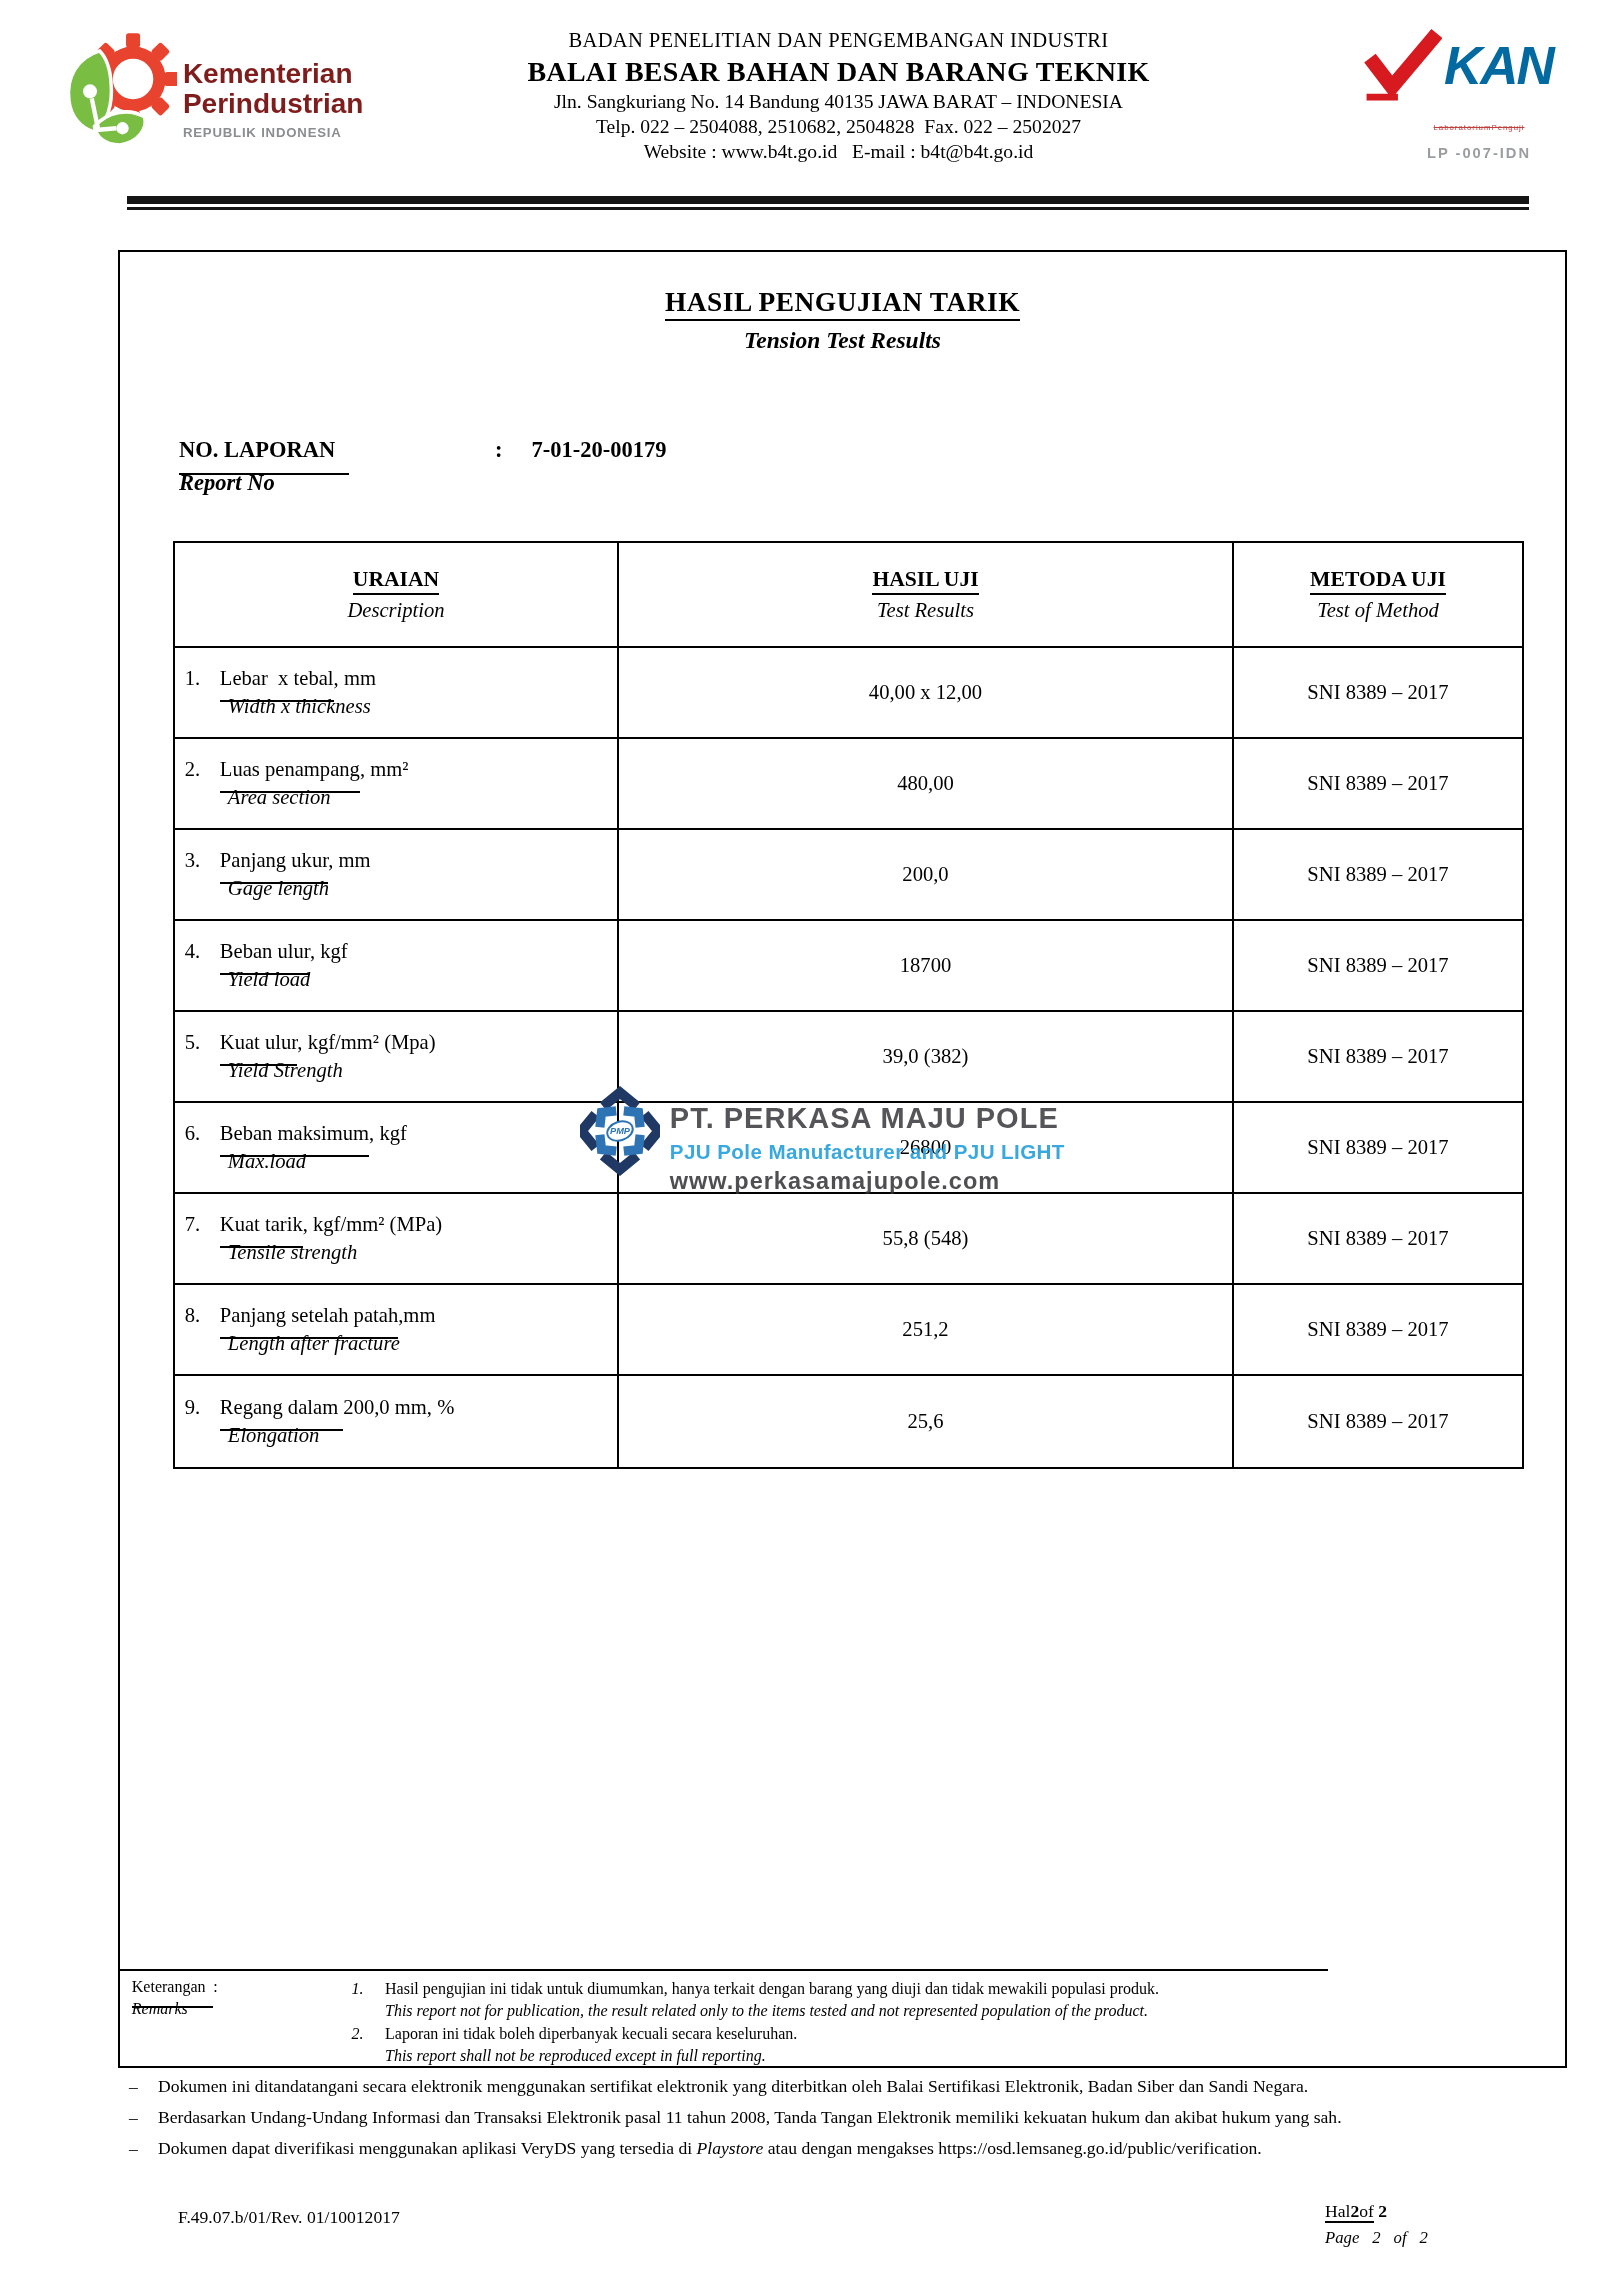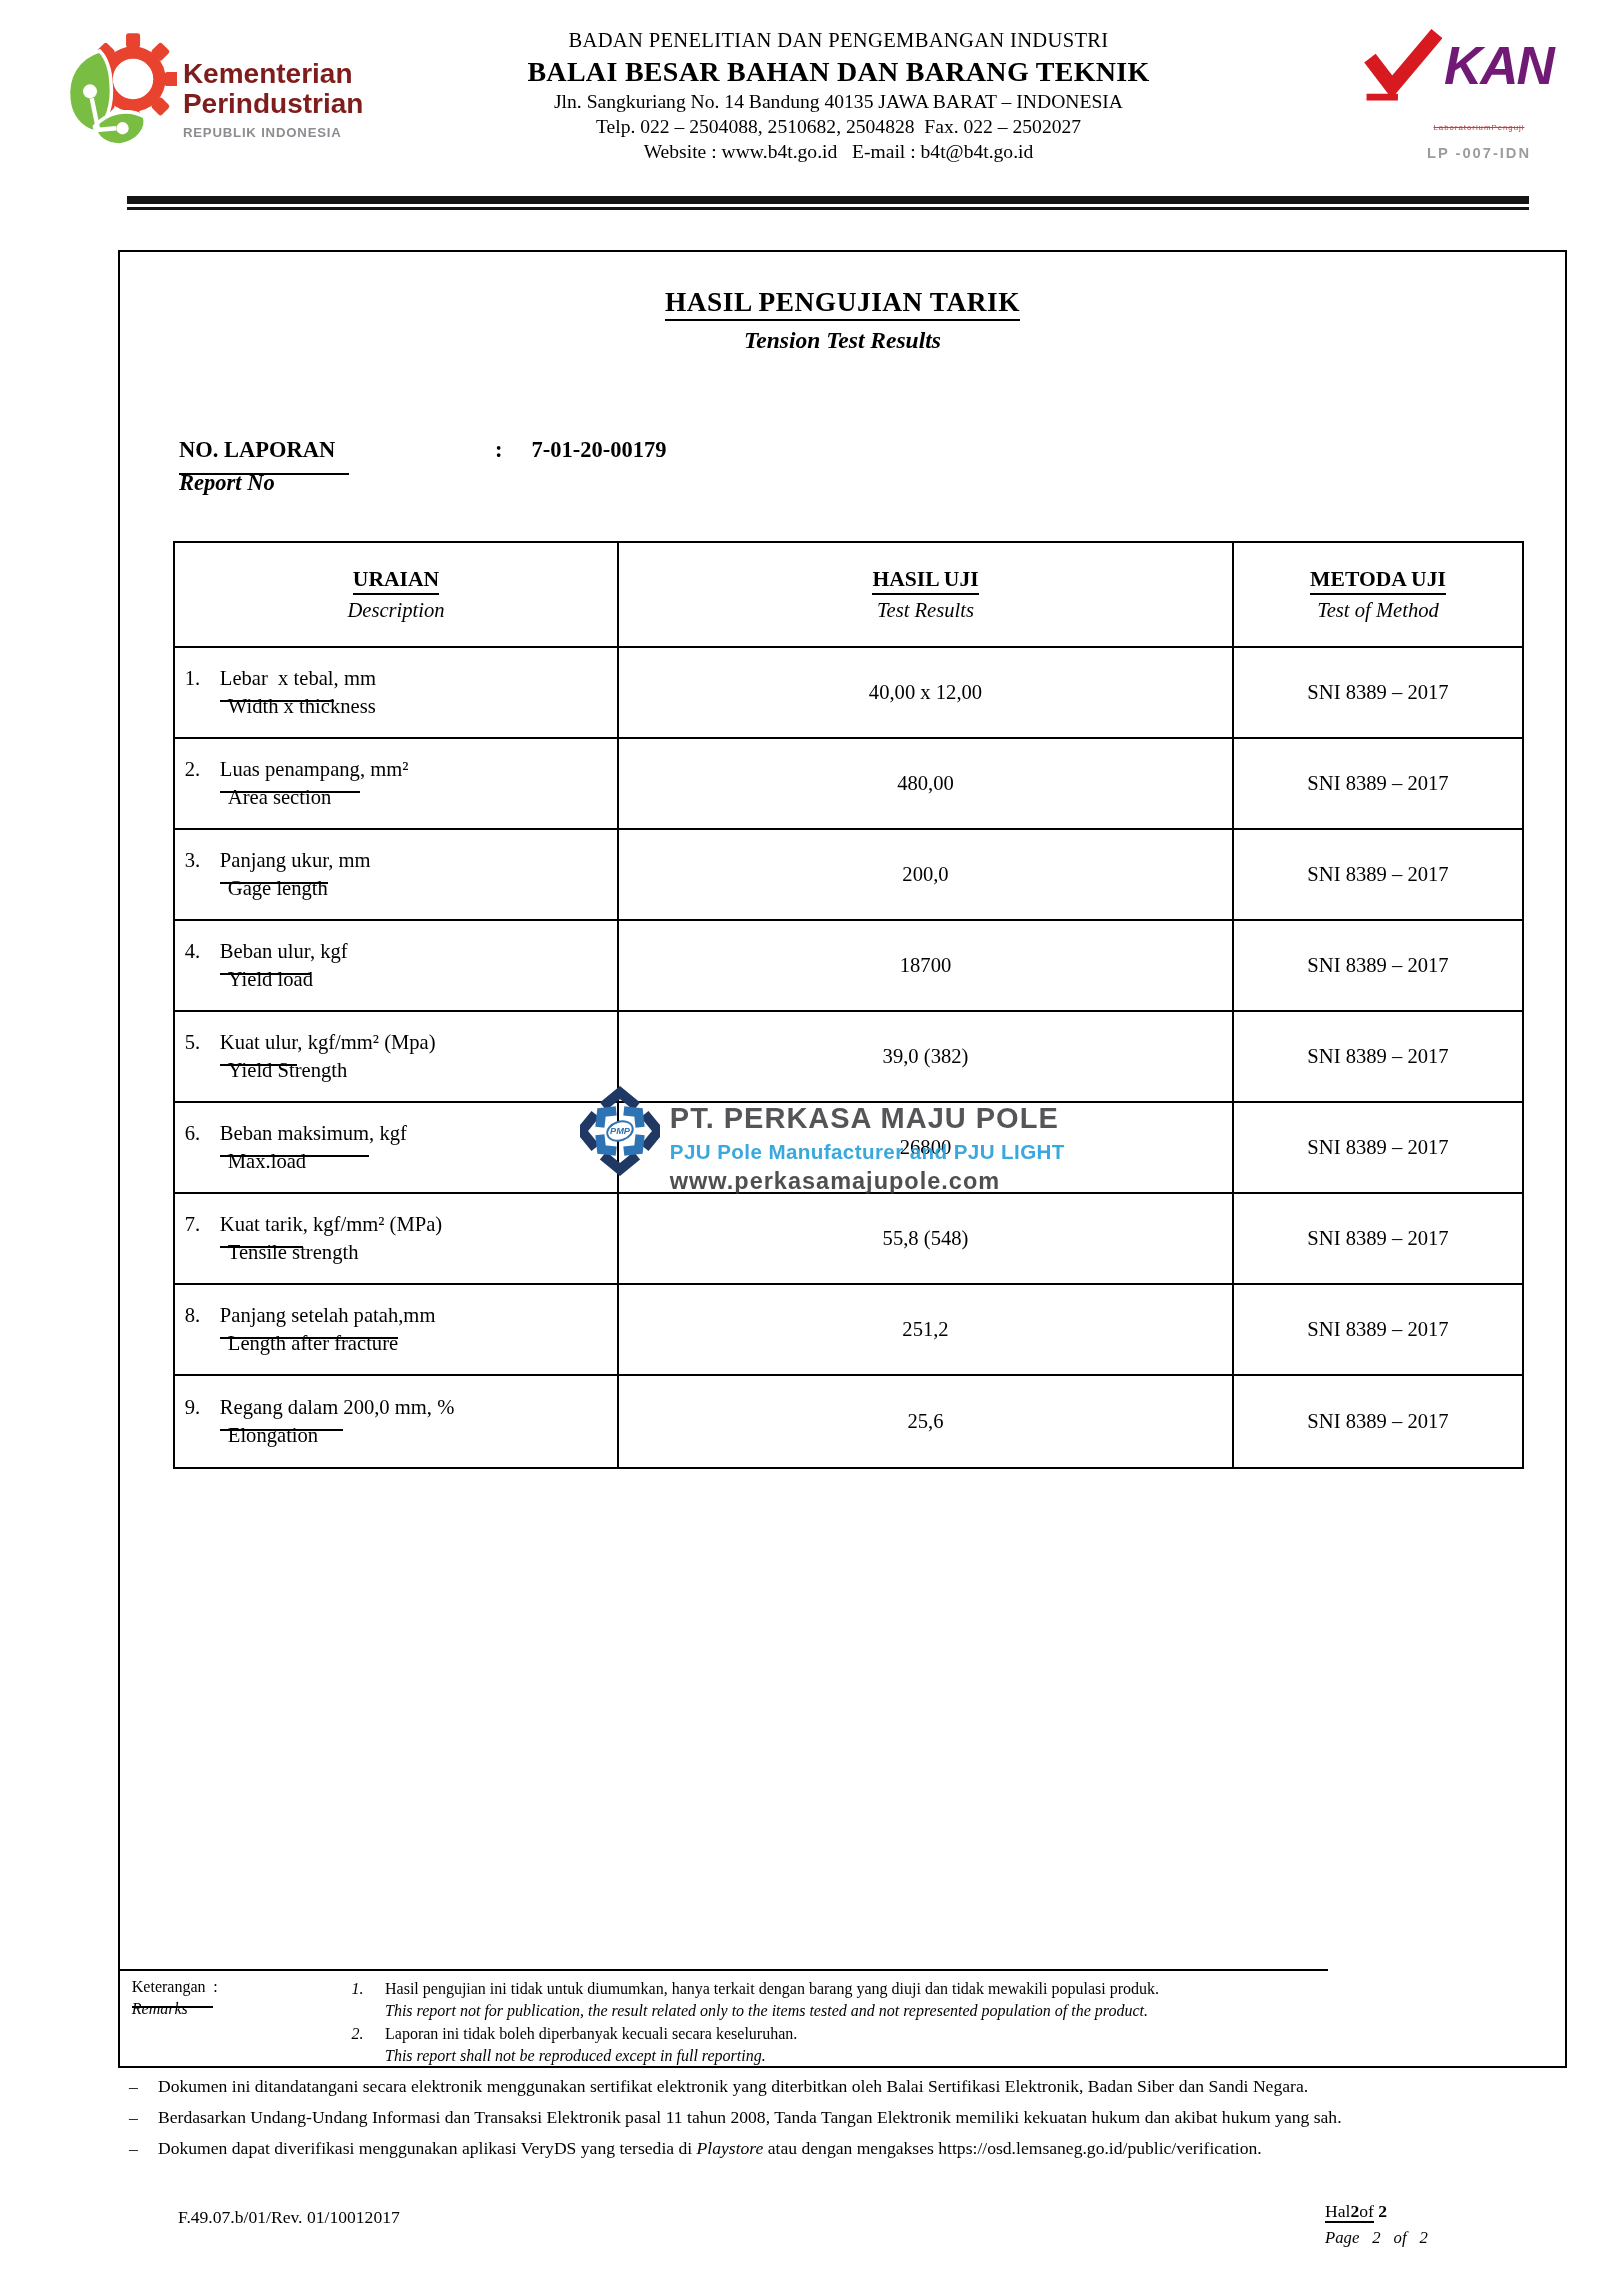--- a/index.html
+++ b/index.html
@@ -18,21 +18,21 @@
   .min-l1 { font-size:28px; font-weight:bold; color:#7f1d1d; line-height:30px; }
   .min-l3 { font-size:13.2px; font-weight:bold; color:#8b8d90; letter-spacing:0.8px; margin-top:6.9px; }
 
   .hdr-center { position:absolute; left:363px; top:29px; width:951px; text-align:center; }
   .hc1 { font-size:20.6px; letter-spacing:0.3px; }
   .hc2 { font-size:28px; font-weight:bold; margin-top:3.9px; letter-spacing:0.3px; }
   .hc3, .hc4, .hc5 { font-size:19.6px; margin-top:2.9px; }
 
   .hdr-kan { position:absolute; left:1364px; top:27.4px; width:230px; font-family:"Liberation Sans",sans-serif; }
   .kan-row { display:flex; align-items:flex-start; }
-  .kan-word { font-size:53px; font-weight:bold; font-style:italic; color:#701a75; letter-spacing:-2px; line-height:78px; margin-left:2px; }
+  .kan-word { font-size:53px; font-weight:bold; font-style:italic; color:#0369a1; letter-spacing:-2px; line-height:78px; margin-left:2px; }
   .kan-tiny { font-size:7.8px; color:#c04040; text-decoration:line-through; text-align:center; margin-top:5.9px; letter-spacing:1px; }
   .kan-lp { font-size:14.7px; font-weight:bold; color:#9a9da0; text-align:center; letter-spacing:2px; margin-top:13px; }
 
   .rule { position:absolute; left:127px; top:196px; width:1402px; }
   .rule-bar  { height:7.8px; background:#151515; }
   .rule-thin { height:2.9px; background:#151515; margin-top:2.9px; }
 
   
   .bigbox { position:absolute; left:118px; top:250px; width:1449px; height:1818px; border:2px solid #000; }
 
@@ -52,21 +52,21 @@
   .ttable { border:2.9px solid #000; }
   .col1 { width:444px; } .col2 { width:615px; } .col3 { width:290px; }
   .ttable th { height:105px; vertical-align:middle; text-align:center; font-weight:normal; }
   .th-id { font-size:21.6px; font-weight:bold; }
   .th-en { font-size:20.6px; font-style:italic; margin-top:7.8px; }
   .ttable td { height:91px; vertical-align:middle; font-size:20.6px; }
   .ttable tr.r9 td { height:93px; }
   td.cl { padding-left:9.8px; }
   .lmain { display:flex; }
   .lnum { width:35px; flex:none; }
-  .lsub { margin-left:43px; margin-top:4.9px; }
+  .lsub { font-style:italic; margin-left:43px; margin-top:4.9px; }
   td.cv, td.cm { text-align:center; }
 
   
   .wm { position:absolute; left:580px; top:1082px; display:flex; z-index:5; pointer-events:none;
         font-family:"Liberation Sans",sans-serif; }
   .wm-text { margin-left:9.8px; padding-top:19.6px; }
   .wm-co  { font-size:29px; font-weight:bold; color:rgba(62,62,66,0.88); letter-spacing:1px; }
   .wm-tag { font-size:20.6px; font-weight:bold; color:rgba(46,163,220,0.95); margin-top:5.9px; letter-spacing:0.4px; }
   .wm-web { font-size:23.5px; font-weight:bold; color:rgba(48,48,52,0.85); margin-top:3.9px; letter-spacing:1px; }
 

